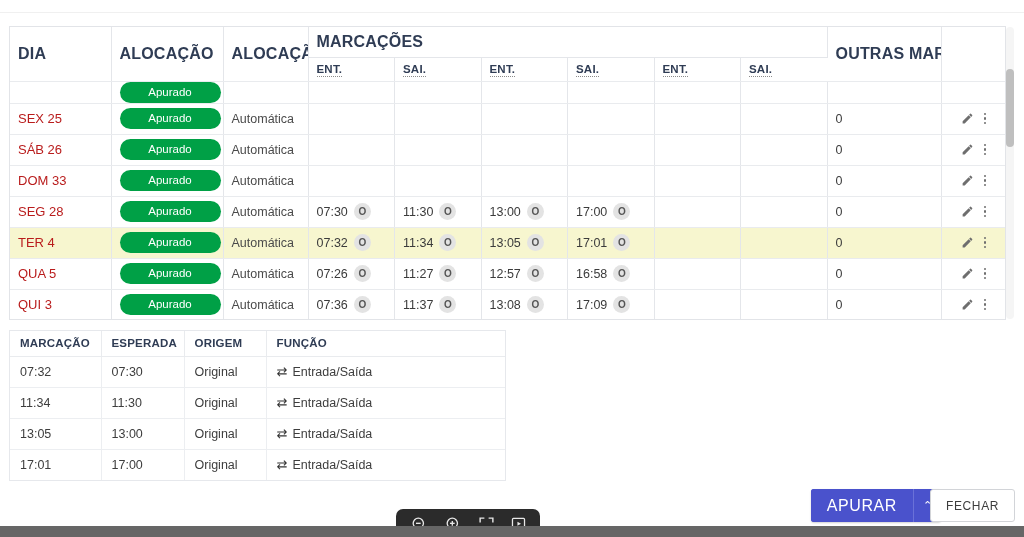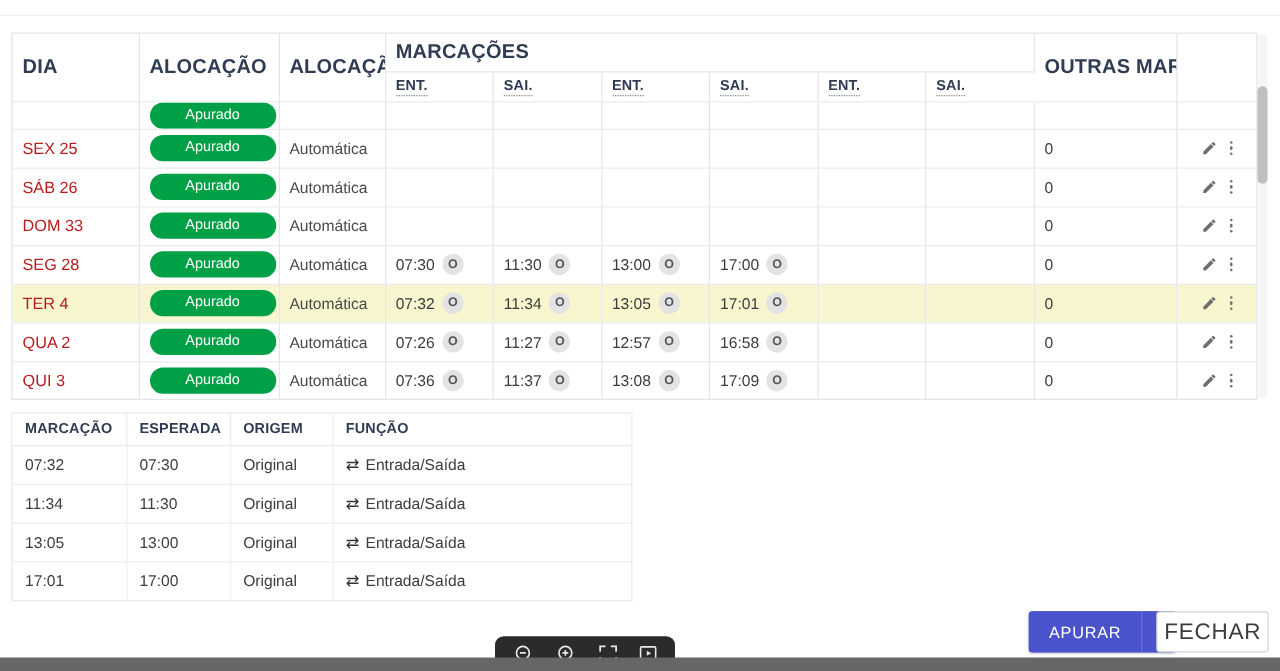--- a/index.html
+++ b/index.html
@@ -240,21 +240,21 @@
     background: #4a52cc;
     border-radius: 3px;
     overflow: hidden;
     box-shadow: 0 1px 2px rgba(0,0,0,.18);
   }
   .btn-apurar {
     background: #4a52cc;
     color: #fff;
     border: none;
     font-family: "Liberation Sans", sans-serif;
-    font-size: 13px;
+    font-size: 16px;
     letter-spacing: .6px;
     padding: 0 16px;
     height: 33px;
     cursor: pointer;
   }
   .btn-caret {
     background: #4a52cc;
     border: none;
     border-left: 1px solid #6a71d8;
     width: 28px; height: 33px;
@@ -264,23 +264,23 @@
     line-height: 33px;
   }
   .btn-fechar {
     position: absolute;
     right: 9px; top: 2px;
     background: #ffffff;
     color: #3d3d3d;
     border: 1px solid #d2d4d8;
     border-radius: 3px;
     font-family: "Liberation Sans", sans-serif;
-    font-size: 18px;
+    font-size: 12px;
     letter-spacing: .6px;
-    padding: 0 5px;
+    padding: 0 15px;
     height: 33px;
     cursor: pointer;
   }
 
   
   .float-toolbar {
     position: absolute;
     left: 396px; top: 509px;
     width: 144px; height: 34px;
     background: #2b2b2b;
@@ -506,21 +506,21 @@
                 </span>
                 <span class="kebab">
                   <i></i>
                   <i></i>
                   <i></i>
                 </span>
               </span>
             </td>
           </tr>
           <tr>
-            <td class="dia c-dia">QUA 2</td>
+            <td class="dia c-dia">QUA 5</td>
             <td class="sit c-sit"><span class="badge">Apurado</span></td>
             <td class="aloc c-aloc">Automática</td>
             <td class="c-mk">
               <span class="mk">
                 <span class="mk-time">07:26</span>
                 <span class="mk-dot">O</span>
               </span>
             </td>
             <td class="c-mk">
               <span class="mk">

